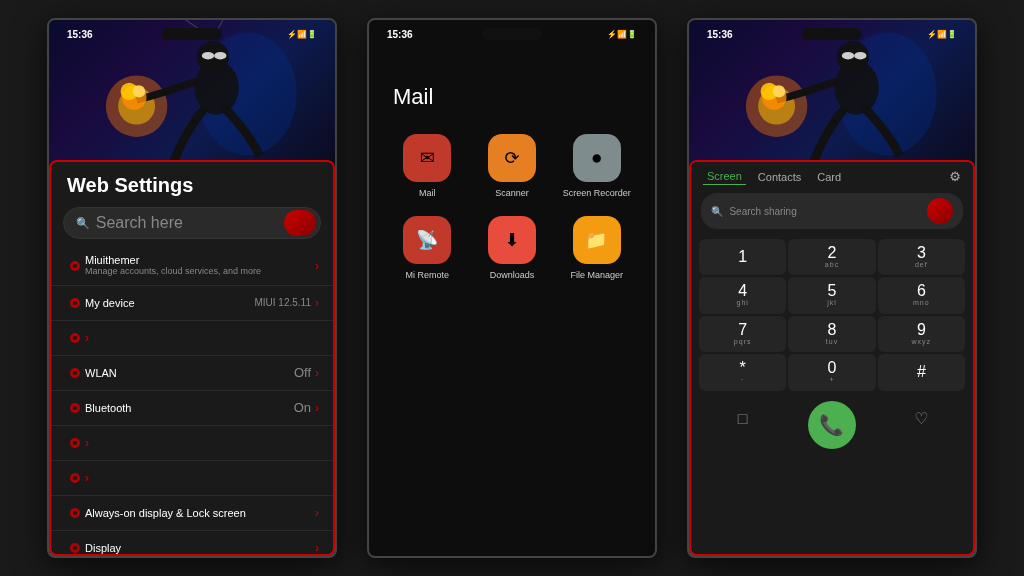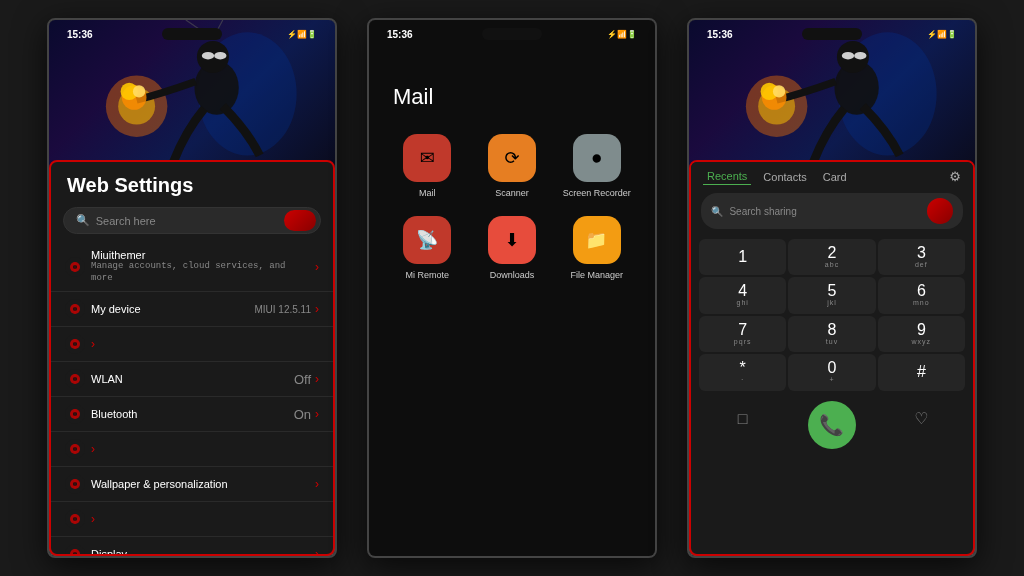--- a/index.html
+++ b/index.html
@@ -105,39 +105,39 @@
       align-items: center;
       flex: 1;
     }
     .search-icon-sm {
       color: #888;
       font-size: 11px;
       margin-right: 6px;
     }
     .search-text {
       color: #888;
-      font-size: 11px;
+      font-size: 16px;
     }
     .search-thumb {
       position: absolute;
       right: 4px;
       top: 2px;
       bottom: 2px;
       width: 32px;
       border-radius: 14px;
       background: linear-gradient(135deg, #cc0000, #880000);
       overflow: hidden;
     }
 
     .settings-item {
       display: flex;
       align-items: center;
       padding: 7px 14px;
       border-bottom: 1px solid #2a2a2a;
-      gap: 6px;
+      gap: 0;
     }
     .settings-icon {
       width: 20px;
       height: 20px;
       background: #333;
       border-radius: 50%;
       display: flex;
       align-items: center;
       justify-content: center;
       flex-shrink: 0;
@@ -146,21 +146,20 @@
     .settings-item-content { flex: 1; }
     .settings-item-title {
       color: #fff;
       font-size: 11px;
       font-weight: 500;
     }
     .settings-item-sub {
       color: #888;
       font-size: 9px;
       line-height: 1.3;
-      font-family: Liberation Mono, monospace;
     }
     .settings-item-right {
       display: flex;
       align-items: center;
       gap: 4px;
       color: #888;
       font-size: 9px;
     }
     .chevron {
       color: #cc0000;
@@ -469,36 +468,36 @@
     </div>
   </div>
         <div class="settings-item">
     <div class="settings-icon" style="background:#1a1a1a;">
       <svg width="14" height="14" viewBox="0 0 14 14">
               <circle cx="7" cy="7" r="5" fill="#cc0000" opacity="0.8"></circle>
               <circle cx="7" cy="7" r="2" fill="#111"></circle>
               <line x1="7" y1="2" x2="7" y2="12" stroke="#cc0000" stroke-width="0.8" opacity="0.5"></line>
             </svg>
     </div>
+    <div class="settings-item-right">
+
+      <span class="chevron">›</span>
+    </div>
+  </div>
+        <div class="settings-item">
+    <div class="settings-icon" style="background:#1a1a1a;">
+      <svg width="14" height="14" viewBox="0 0 14 14">
+              <circle cx="7" cy="7" r="5" fill="#cc0000" opacity="0.8"></circle>
+              <circle cx="7" cy="7" r="2" fill="#111"></circle>
+              <line x1="7" y1="2" x2="7" y2="12" stroke="#cc0000" stroke-width="0.8" opacity="0.5"></line>
+            </svg>
+    </div>
     <div class="settings-item-content">
-      <div class="settings-item-title">Wallpaper &amp; personalization</div>
-
-    </div>
-    <div class="settings-item-right">
-
-      <span class="chevron">›</span>
-    </div>
-  </div>
-        <div class="settings-item">
-    <div class="settings-icon" style="background:#1a1a1a;">
-      <svg width="14" height="14" viewBox="0 0 14 14">
-              <circle cx="7" cy="7" r="5" fill="#cc0000" opacity="0.8"></circle>
-              <circle cx="7" cy="7" r="2" fill="#111"></circle>
-              <line x1="7" y1="2" x2="7" y2="12" stroke="#cc0000" stroke-width="0.8" opacity="0.5"></line>
-            </svg>
+      <div class="settings-item-title">Always-on display &amp; Lock screen</div>
+
     </div>
     <div class="settings-item-right">
 
       <span class="chevron">›</span>
     </div>
   </div>
         <div class="settings-item">
     <div class="settings-icon" style="background:#1a1a1a;">
       <svg width="14" height="14" viewBox="0 0 14 14">
               <circle cx="7" cy="7" r="5" fill="#cc0000" opacity="0.8"></circle>
@@ -588,21 +587,21 @@
     </svg>
   </div>
   <div class="phone-notch"></div>
   <div class="status-bar">
     <span class="status-time">15:36</span>
     <span class="status-icons">⚡📶🔋</span>
   </div>
   <div class="content-area">
 
     <div class="dialer-tabs">
-      <span class="dialer-tab active">Recents</span>
+      <span class="dialer-tab active">Screen</span>
       <span class="dialer-tab inactive">Contacts</span>
       <span class="dialer-tab inactive">Card</span>
       <span class="dialer-settings-icon">⚙</span>
     </div>
 
     <div class="contact-search">
       <span style="color:#888;font-size:10px;">🔍</span>
       <span class="contact-search-text">Search sharing</span>
       <div class="contact-search-thumb"></div>
     </div>

